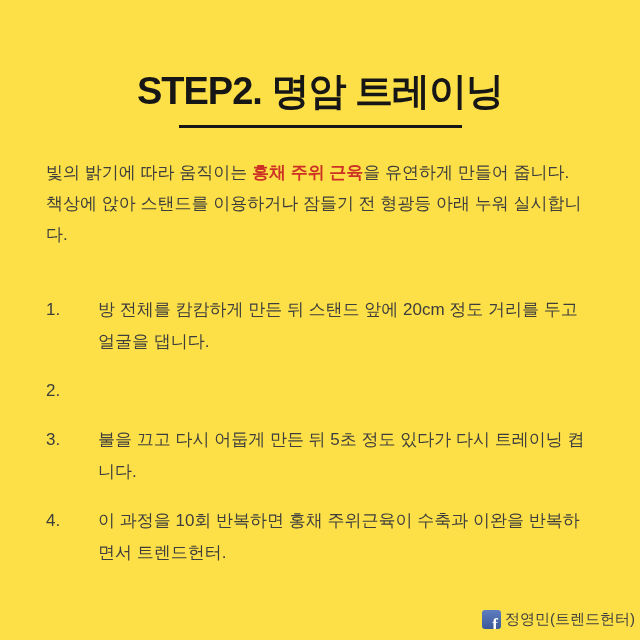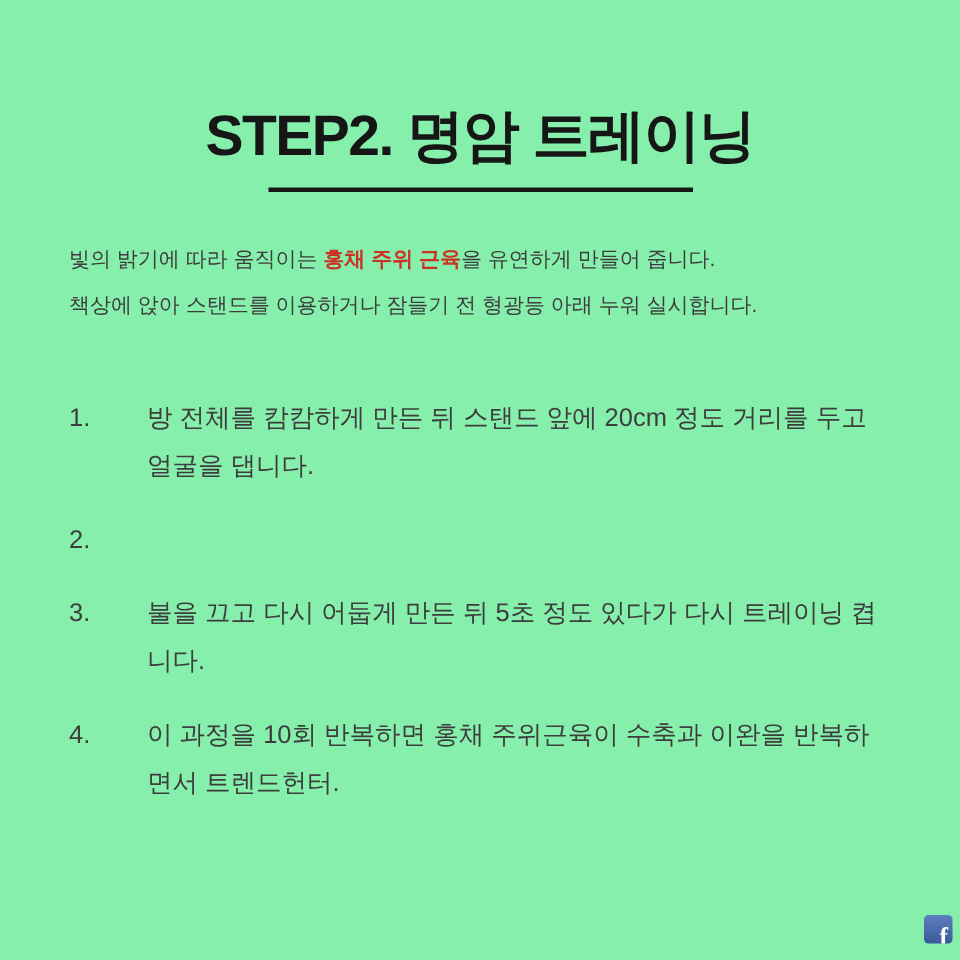--- a/index.html
+++ b/index.html
@@ -1,21 +1,21 @@
 <!DOCTYPE html>
 <html lang="ko"><head>
 <meta charset="utf-8">
 <style>
   * { margin: 0; padding: 0; box-sizing: border-box; }
   html, body { background: #ffffff; }
   .page {
     position: relative;
     width: 640px;
     height: 640px;
-    background: #86efac;
+    background: #fde047;
     overflow: hidden;
     font-family: "Liberation Sans", sans-serif;
     color: #3d3d3d;
   }
   .title {
     margin-top: 68px;
     text-align: center;
     font-size: 38px;
     line-height: 46px;
     font-weight: 900;
@@ -23,21 +23,21 @@
     color: #161616;
   }
   .title-underline {
     width: 283px;
     height: 3px;
     background: #161616;
     margin: 11px auto 0 auto;
   }
   .intro {
     margin: 29px 46px 0 46px;
-    font-size: 14px;
+    font-size: 17px;
     line-height: 31px;
     color: #3d3d3d;
   }
   .highlight {
     color: #cc3126;
     font-weight: bold;
   }
   .steps {
     margin: 44px 48px 0 46px;
     list-style: none;
@@ -116,15 +116,16 @@
     <li class="step">
       <span class="step-num">4.</span>
       <span class="step-text">이 과정을 10회 반복하면 홍채 주위근육이 수축과 이완을 반복하면서 트렌드헌터.</span>
     </li>
   </ol>
 
   <div class="footer">
     <div class="fb-icon">
       <span>f</span>
     </div>
+    <span class="footer-text">정영민(트렌드헌터)</span>
   </div>
 
 </div>
 
 </body></html>

